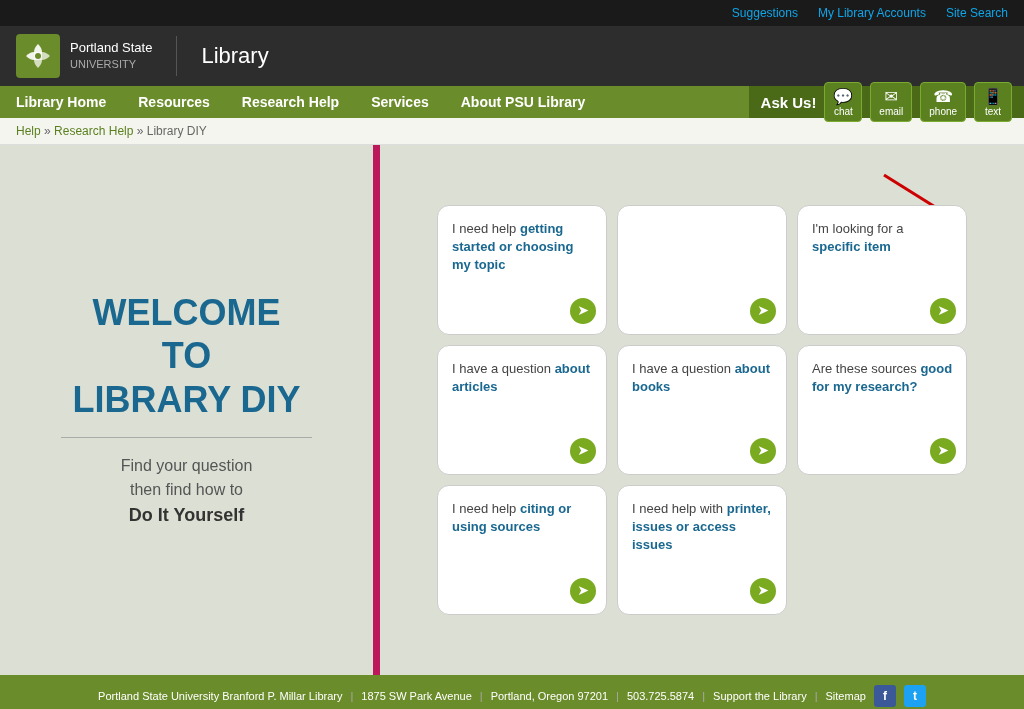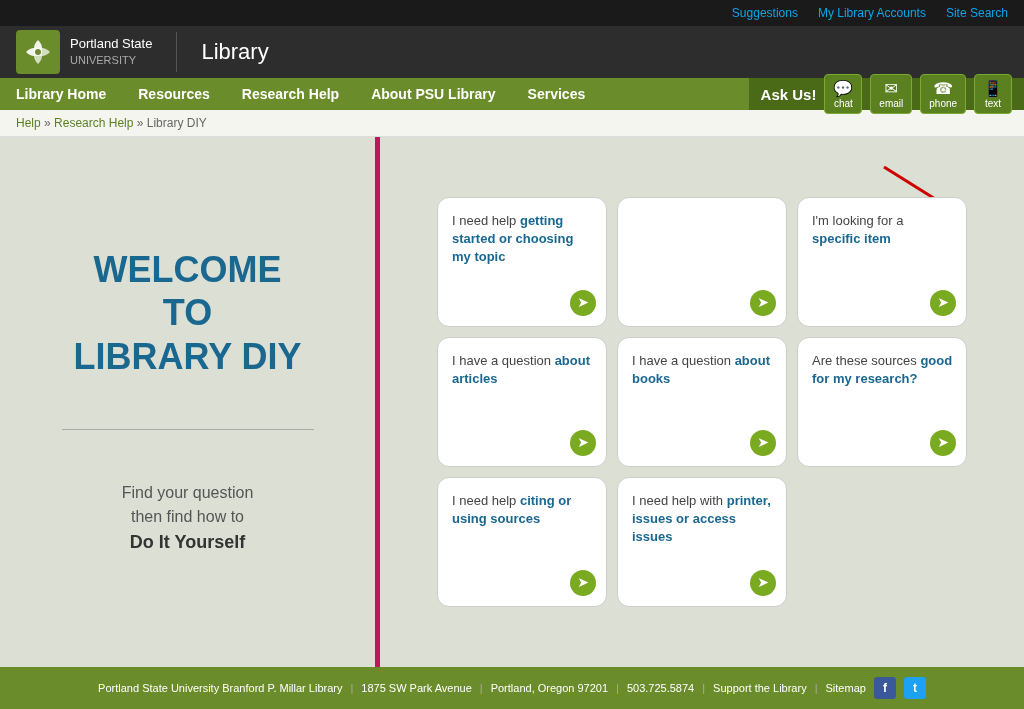--- a/index.html
+++ b/index.html
@@ -17,21 +17,21 @@
       font-size: 12px;
     }
     .top-bar a { color: #0ea5e9; text-decoration: none; cursor: pointer; }
 
     
     .header {
       background: #2d2d2d;
       display: flex;
       align-items: center;
       padding: 8px 16px;
-      height: 52px;
+      height: 60px;
     }
     .logo-area {
       display: flex;
       align-items: center;
       gap: 10px;
     }
     .logo-icon {
       width: 44px;
       height: 44px;
       background: #6b8c2a;
@@ -129,22 +129,21 @@
 
     
     .left-panel {
       width: 380px;
       min-width: 380px;
       display: flex;
       flex-direction: column;
       align-items: center;
       justify-content: center;
       padding: 28px 30px;
-      border-right: 5px solid #be185d;
-      gap: 35px;
+      border-right: 7px solid #be185d;
     }
     .welcome-title {
       color: #1a6890;
       font-size: 36px;
       font-weight: bold;
       text-align: center;
       line-height: 1.2;
       text-transform: uppercase;
     }
     .divider-line {
@@ -276,22 +275,22 @@
     <div class="logo-divider"></div>
     <div class="library-name">Library</div>
   </div>
 </div>
 
 <div class="nav-bar">
   <div class="nav-links">
     <a>Library Home</a>
     <a>Resources</a>
     <a>Research Help</a>
+    <a>Services</a>
     <a>About PSU Library</a>
-    <a>Services</a>
   </div>
   <div class="ask-us-area">
     <span class="ask-us-label">Ask Us!</span>
     <div class="ask-btn">
       <span class="icon">💬</span>
       <span>chat</span>
     </div>
     <div class="ask-btn">
       <span class="icon">✉</span>
       <span>email</span>

